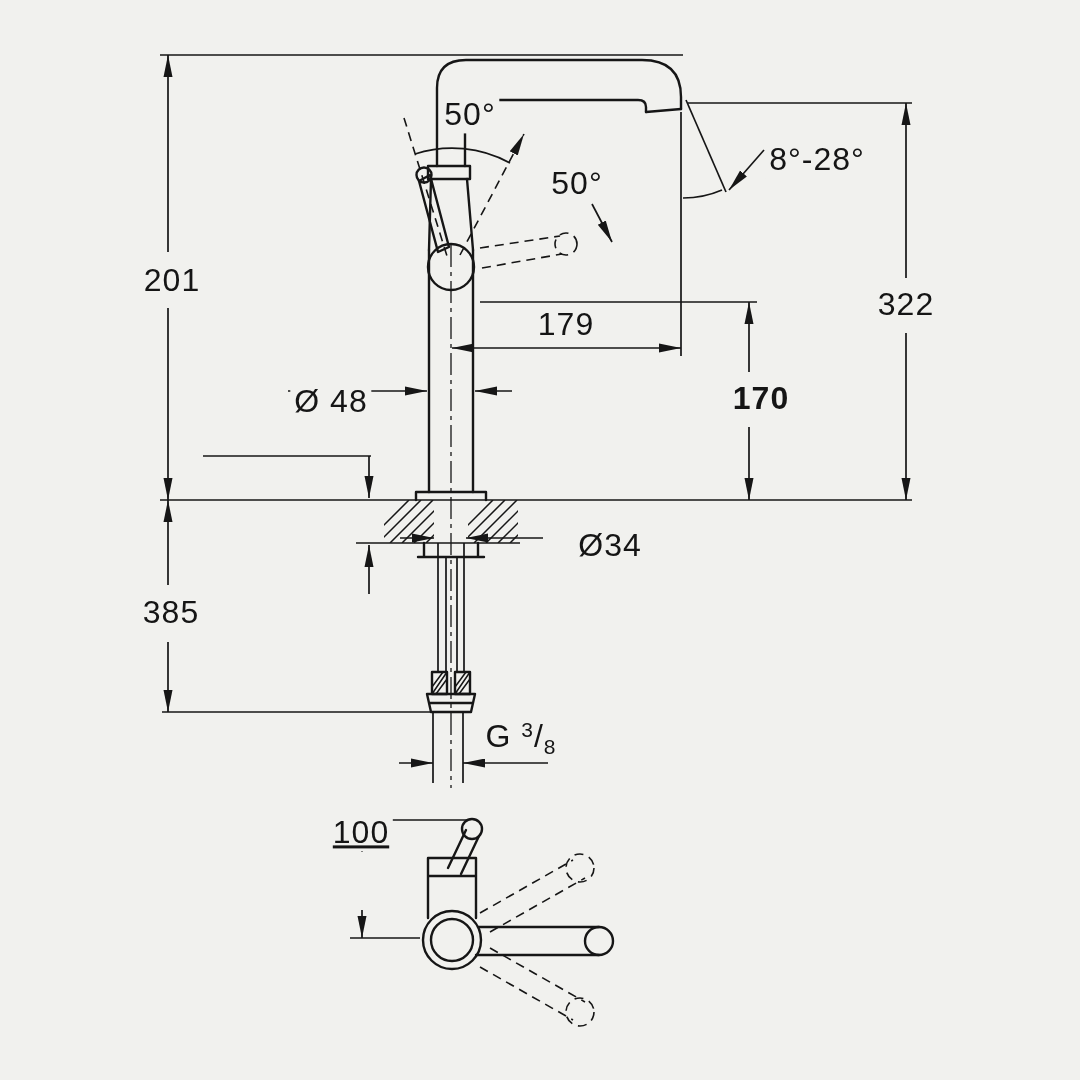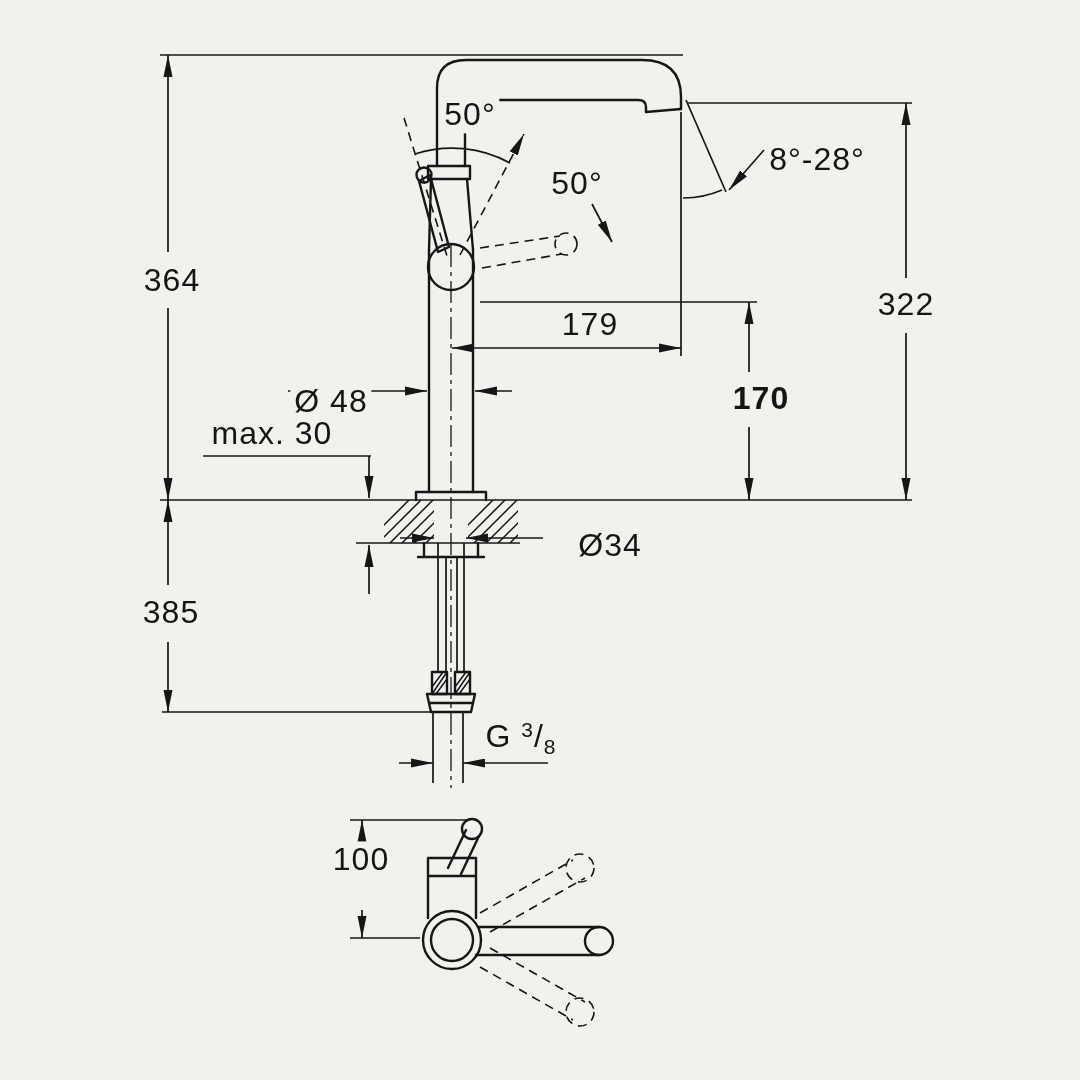--- a/index.html
+++ b/index.html
@@ -162,29 +162,28 @@
       <path class="obj" d="M478,927 L599,927 M476,955 L599,955"></path>
       <circle class="obj" cx="599" cy="941" r="14"></circle>
 
       <path class="dashthin" d="M490,932 L585,878 M480,913 L573,860"></path>
       <circle class="dashthin" cx="580" cy="868" r="14"></circle>
       <path class="dashthin" d="M490,948 L585,1002 M480,967 L573,1020"></path>
       <circle class="dashthin" cx="580" cy="1012" r="14"></circle>
     </g>
   </svg>
 
-  <div class="lbl" style="left:172px;top:281px;">364</div>
+  <div class="lbl" style="left:172px;top:281px;">201</div>
   <div class="lbl" style="left:171px;top:613px;">385</div>
   <div class="lbl" style="left:906px;top:305px;">322</div>
-  <div class="lbl" style="left:566px;top:325px;margin-left:24px;">179</div>
+  <div class="lbl" style="left:566px;top:325px;">179</div>
   <div class="lbl" style="left:761px;top:399px;font-weight:bold;">170</div>
   <div class="lbl" style="left:331px;top:370px;margin-top:32px;">Ø 48</div>
-  <div class="lbl" style="left:272px;top:434px;">max. 30</div>
   <div class="lbl" style="left:582px;top:546px;margin-left:28px;">Ø34</div>
-  <div class="lbl" style="left:361px;top:860px;">100</div>
+  <div class="lbl" style="left:361px;top:833px;text-decoration:underline;">100</div>
   <div class="lbl" style="left:470px;top:115px;">50°</div>
   <div class="lbl" style="left:577px;top:184px;">50°</div>
   <div class="lbl" style="left:817px;top:140px;margin-top:20px;">8°-28°</div>
 
   <div class="lbl" style="left:521px;top:738px;text-align:right;">
     <span>G</span>&nbsp;<span class="sup">3</span><span>/</span><span class="sub">8</span>
   </div>
 
 </div>
 

